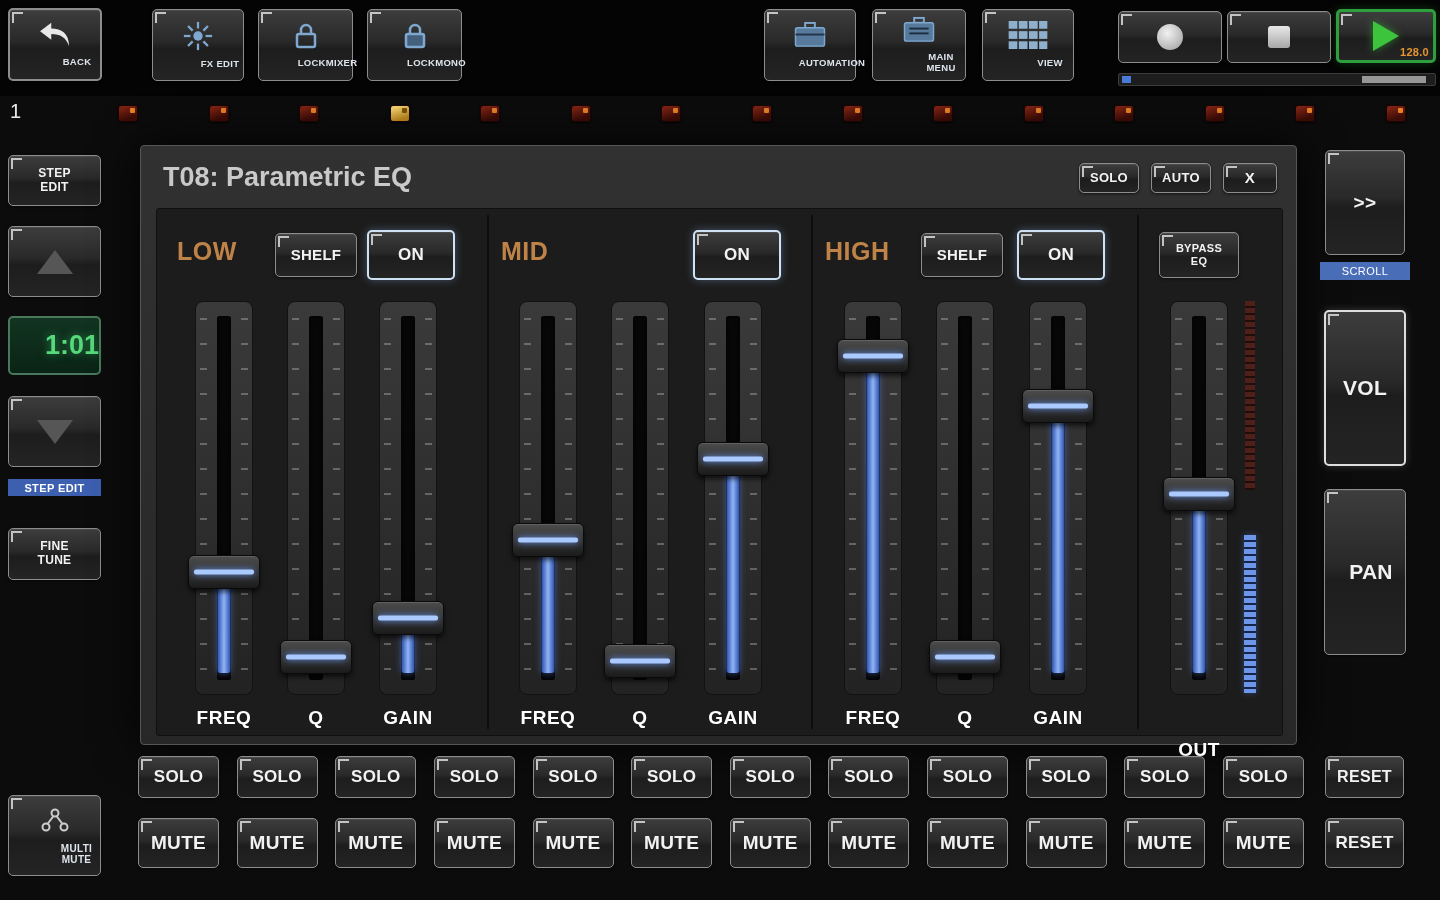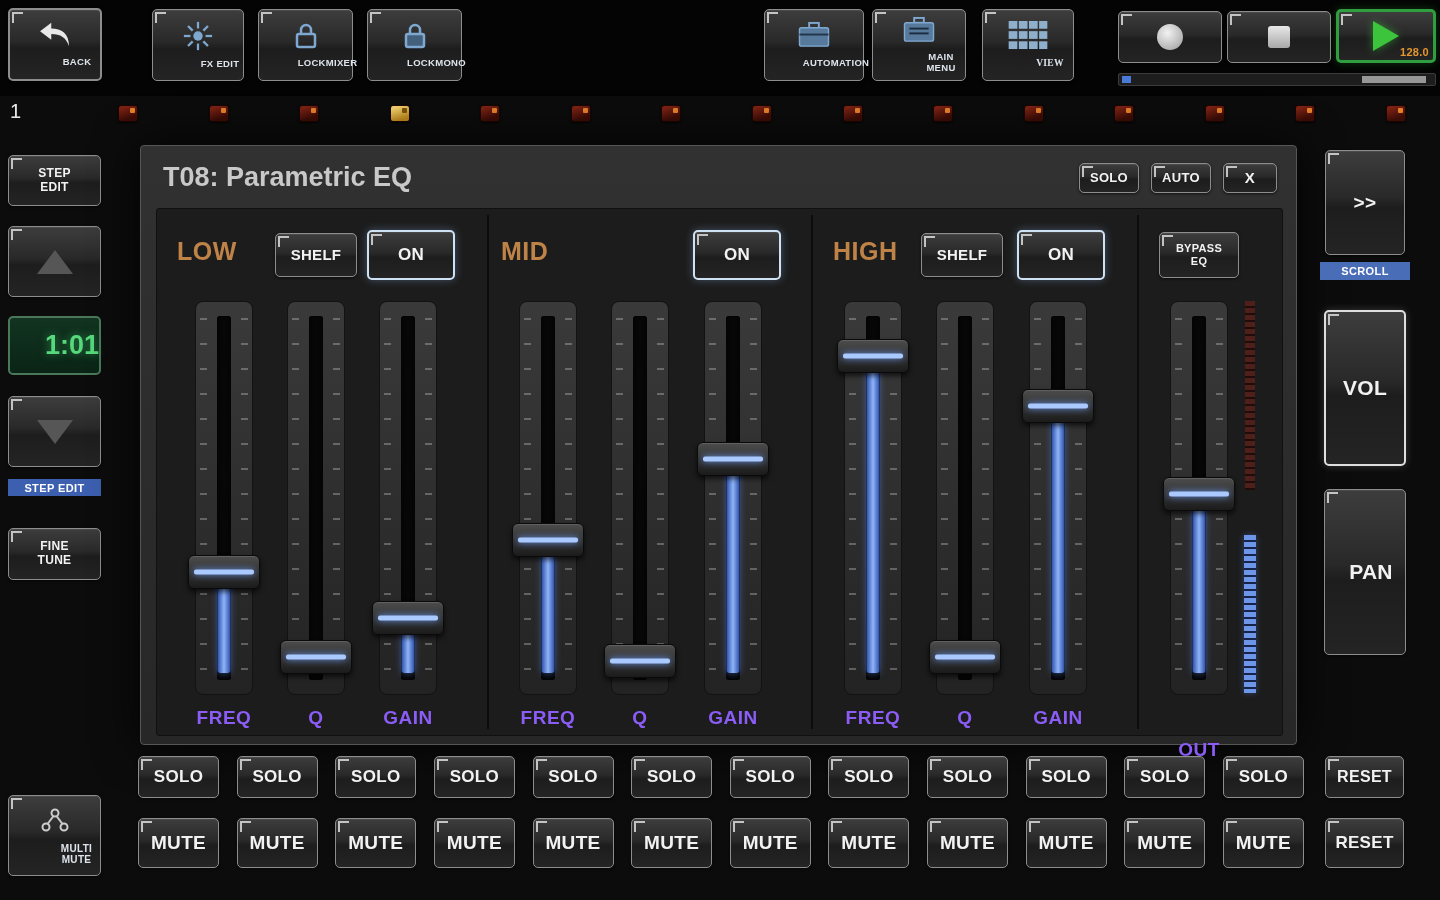--- a/index.html
+++ b/index.html
@@ -33,23 +33,23 @@
     content:''; position:absolute; top:2px; left:2px; width:9px; height:9px;
     border-top:2px solid #dcdcdc; border-left:2px solid #dcdcdc; opacity:.85;
   }
   .gbtn .lbl { font-size:9.5px; color:#dde4ec;padding-left:44px; }
 
   
   #btn-back { left:8px; top:8px; width:94px; height:73px; border-width:2px; }
   #btn-fx-edit { left:152px; top:9px; width:92px; height:72px; }
   #btn-lockmixer { left:258px; top:9px; width:95px; height:72px; }
   #btn-lockmono { left:367px; top:9px; width:95px; height:72px; }
-  #btn-automation { left:764px; top:9px; width:100px; height:72px; }
+  #btn-automation { left:764px; top:9px; width:92px; height:72px; }
   #btn-main-menu { left:872px; top:9px; width:94px; height:72px; }
-  #btn-view { left:982px; top:9px; width:92px; height:72px;font-family:Liberation Serif, serif; }
+  #btn-view { left:982px; top:9px; width:92px; height:72px; }
   #btn-record { left:1118px; top:11px; width:104px; height:52px; }
   #btn-stop { left:1227px; top:11px; width:104px; height:52px; }
   #btn-play { left:1336px; top:9px; width:100px; height:54px; border:3px solid #2f9e3f;
               box-shadow:0 0 10px rgba(60,200,60,.25);text-align:right; }
   .rec-circle { width:26px; height:26px; border-radius:50%; background:radial-gradient(circle at 40% 35%, #f2f2f2, #9a9a9a); }
   .stop-square { width:22px; height:22px; border-radius:3px; background:linear-gradient(#e8e8e8,#a8a8a8); }
   .play-tri { width:0; height:0; border-top:15px solid transparent; border-bottom:15px solid transparent; border-left:26px solid #3dc43d; filter:drop-shadow(0 0 4px rgba(60,220,60,.5)); }
   #bpm { position:absolute; right:4px; bottom:1px; font-size:11px; font-weight:bold; color:#e5952f; }
 
   #progress-bar { position:absolute; left:1118px; top:73px; width:318px; height:13px;
@@ -95,21 +95,21 @@
   #btn-dlg-solo { left:938px; top:17px; width:60px; }
   #btn-dlg-auto { left:1010px; top:17px; width:60px; }
   #btn-dlg-close { left:1082px; top:17px; width:54px; font-size:15px; }
 
   #eq-panel { position:absolute; left:15px; top:62px; width:1127px; height:528px;
     background:#1c1c1c; border:1px solid #101010; border-radius:3px; }
   .band-divider { position:absolute; top:6px; bottom:6px; width:2px; background:rgba(0,0,0,.55); }
   #div1 { left:330px; } #div2 { left:654px; } #div3 { left:980px; }
 
   .band-name { position:absolute; top:28px; font-size:25px; font-weight:bold; color:#bf8348; letter-spacing:.5px; }
-  #band-low-name { left:20px; } #band-mid-name { left:344px; } #band-high-name { left:668px;margin-left:8px; }
+  #band-low-name { left:20px; } #band-mid-name { left:344px; } #band-high-name { left:668px; }
 
   .shelf-btn { top:24px; width:82px; height:44px; font-size:15px; }
   #btn-shelf-low { left:118px; } #btn-shelf-high { left:764px; }
   .on-btn { top:21px; width:88px; height:50px; font-size:17px;
     border:2px solid #cfe2f4; box-shadow:0 0 9px rgba(150,190,245,.35), inset 0 1px 0 rgba(255,255,255,.07); }
   #btn-on-low { left:210px; } #btn-on-mid { left:536px; } #btn-on-high { left:860px; }
   #btn-bypass { left:1002px; top:23px; width:80px; height:46px; font-size:11px; padding:0 8px; }
 
   
   .slider { position:absolute; top:92px; width:80px; height:394px; cursor:pointer; }
@@ -127,37 +127,37 @@
   .sl-fill { position:absolute; left:50%; transform:translateX(-50%); width:13px; border-radius:3px;
     background:linear-gradient(to right,#2c4fa8,#8fb4f8 50%,#2c4fa8);
     box-shadow:0 0 7px rgba(90,130,230,.55); }
   .sl-thumb { position:absolute; left:50%; transform:translateX(-50%); width:72px; height:34px;
     background:linear-gradient(#4c4c4c,#1b1b1b); border:1px solid #0a0a0a; border-radius:6px;
     box-shadow:0 3px 5px rgba(0,0,0,.65), inset 0 1px 0 rgba(255,255,255,.12); }
   .sl-thumb::after { content:''; position:absolute; left:7%; right:7%; top:50%; height:5px;
     transform:translateY(-50%); background:#a9c9ff; border-radius:2px;
     box-shadow:0 0 7px rgba(110,160,255,.9); }
   .sl-label { position:absolute; top:498px; width:80px; text-align:center;
-    font-size:19px; font-weight:bold; color:#8b5cf6; letter-spacing:.5px; }
+    font-size:19px; font-weight:bold; color:#ffffff; letter-spacing:.5px; }
   #lb-0 { left:27px; }  #lb-1 { left:119px; } #lb-2 { left:211px; }
   #lb-3 { left:351px; } #lb-4 { left:443px; } #lb-5 { left:536px; }
   #lb-6 { left:676px; } #lb-7 { left:768px; } #lb-8 { left:861px; }
   #lb-9 { left:1002px;margin-top:32px; }
 
   #out-meter { position:absolute; left:1086px; top:92px; width:14px; height:394px; }
   .meter-red { position:absolute; top:0; left:2px; right:2px; height:48%;
     background:repeating-linear-gradient(to bottom, #58201a 0 5px, #200a08 5px 7px); opacity:.85; }
   .meter-blue { position:absolute; bottom:2px; left:1px; right:1px; height:40%;
     background:repeating-linear-gradient(to bottom, #6d95e8 0 5px, #16244a 5px 7px);
     box-shadow:0 0 6px rgba(90,130,230,.4); }
 
   
   #btn-scroll { left:1325px; top:150px; width:80px; height:105px; font-size:19px; }
   #scroll-label { position:absolute; left:1320px; top:262px; width:90px; height:18px;
-    background:#4a6db8; color:#fff; font-size:11px; font-weight:bold;
+    background:#4a6db8; color:#fff; font-size:11px; font-weight:normal;
     display:flex; align-items:center; justify-content:center; letter-spacing:.4px; }
   #btn-vol { left:1324px; top:310px; width:82px; height:156px; font-size:21px;
     border:2px solid #dedede; box-shadow:0 0 8px rgba(255,255,255,.18); }
   #btn-pan { left:1324px; top:489px; width:82px; height:166px; font-size:21px;padding-left:12px; }
   #btn-reset-solo { left:1325px; top:756px; width:79px; height:42px; font-size:16px; }
   #btn-reset-mute { left:1325px; top:818px; width:79px; height:50px; font-size:17px; }
 
   
   #solo-row { position:absolute; left:138px; top:756px; width:1166px; height:42px;
     display:flex; justify-content:space-between; }

